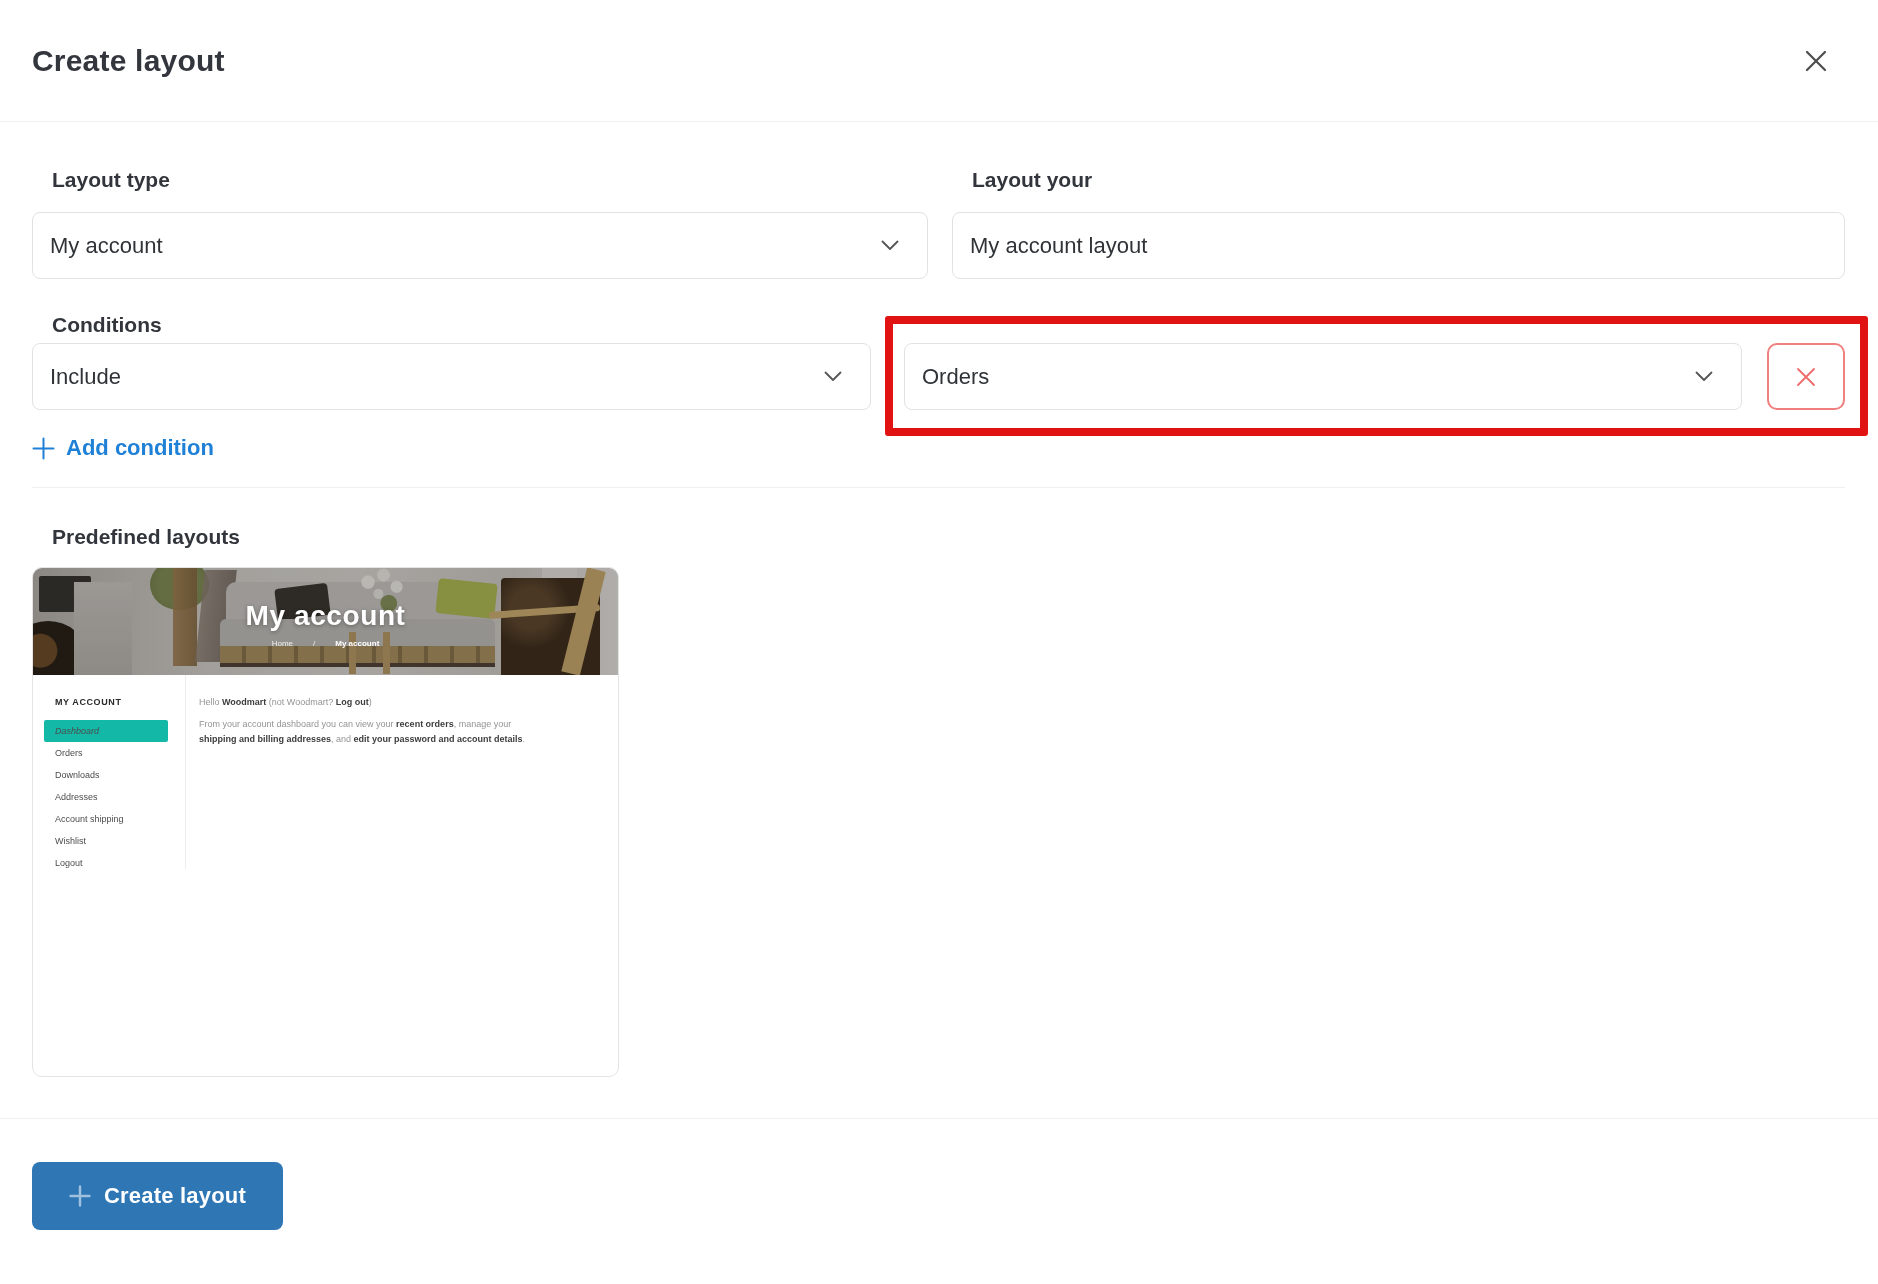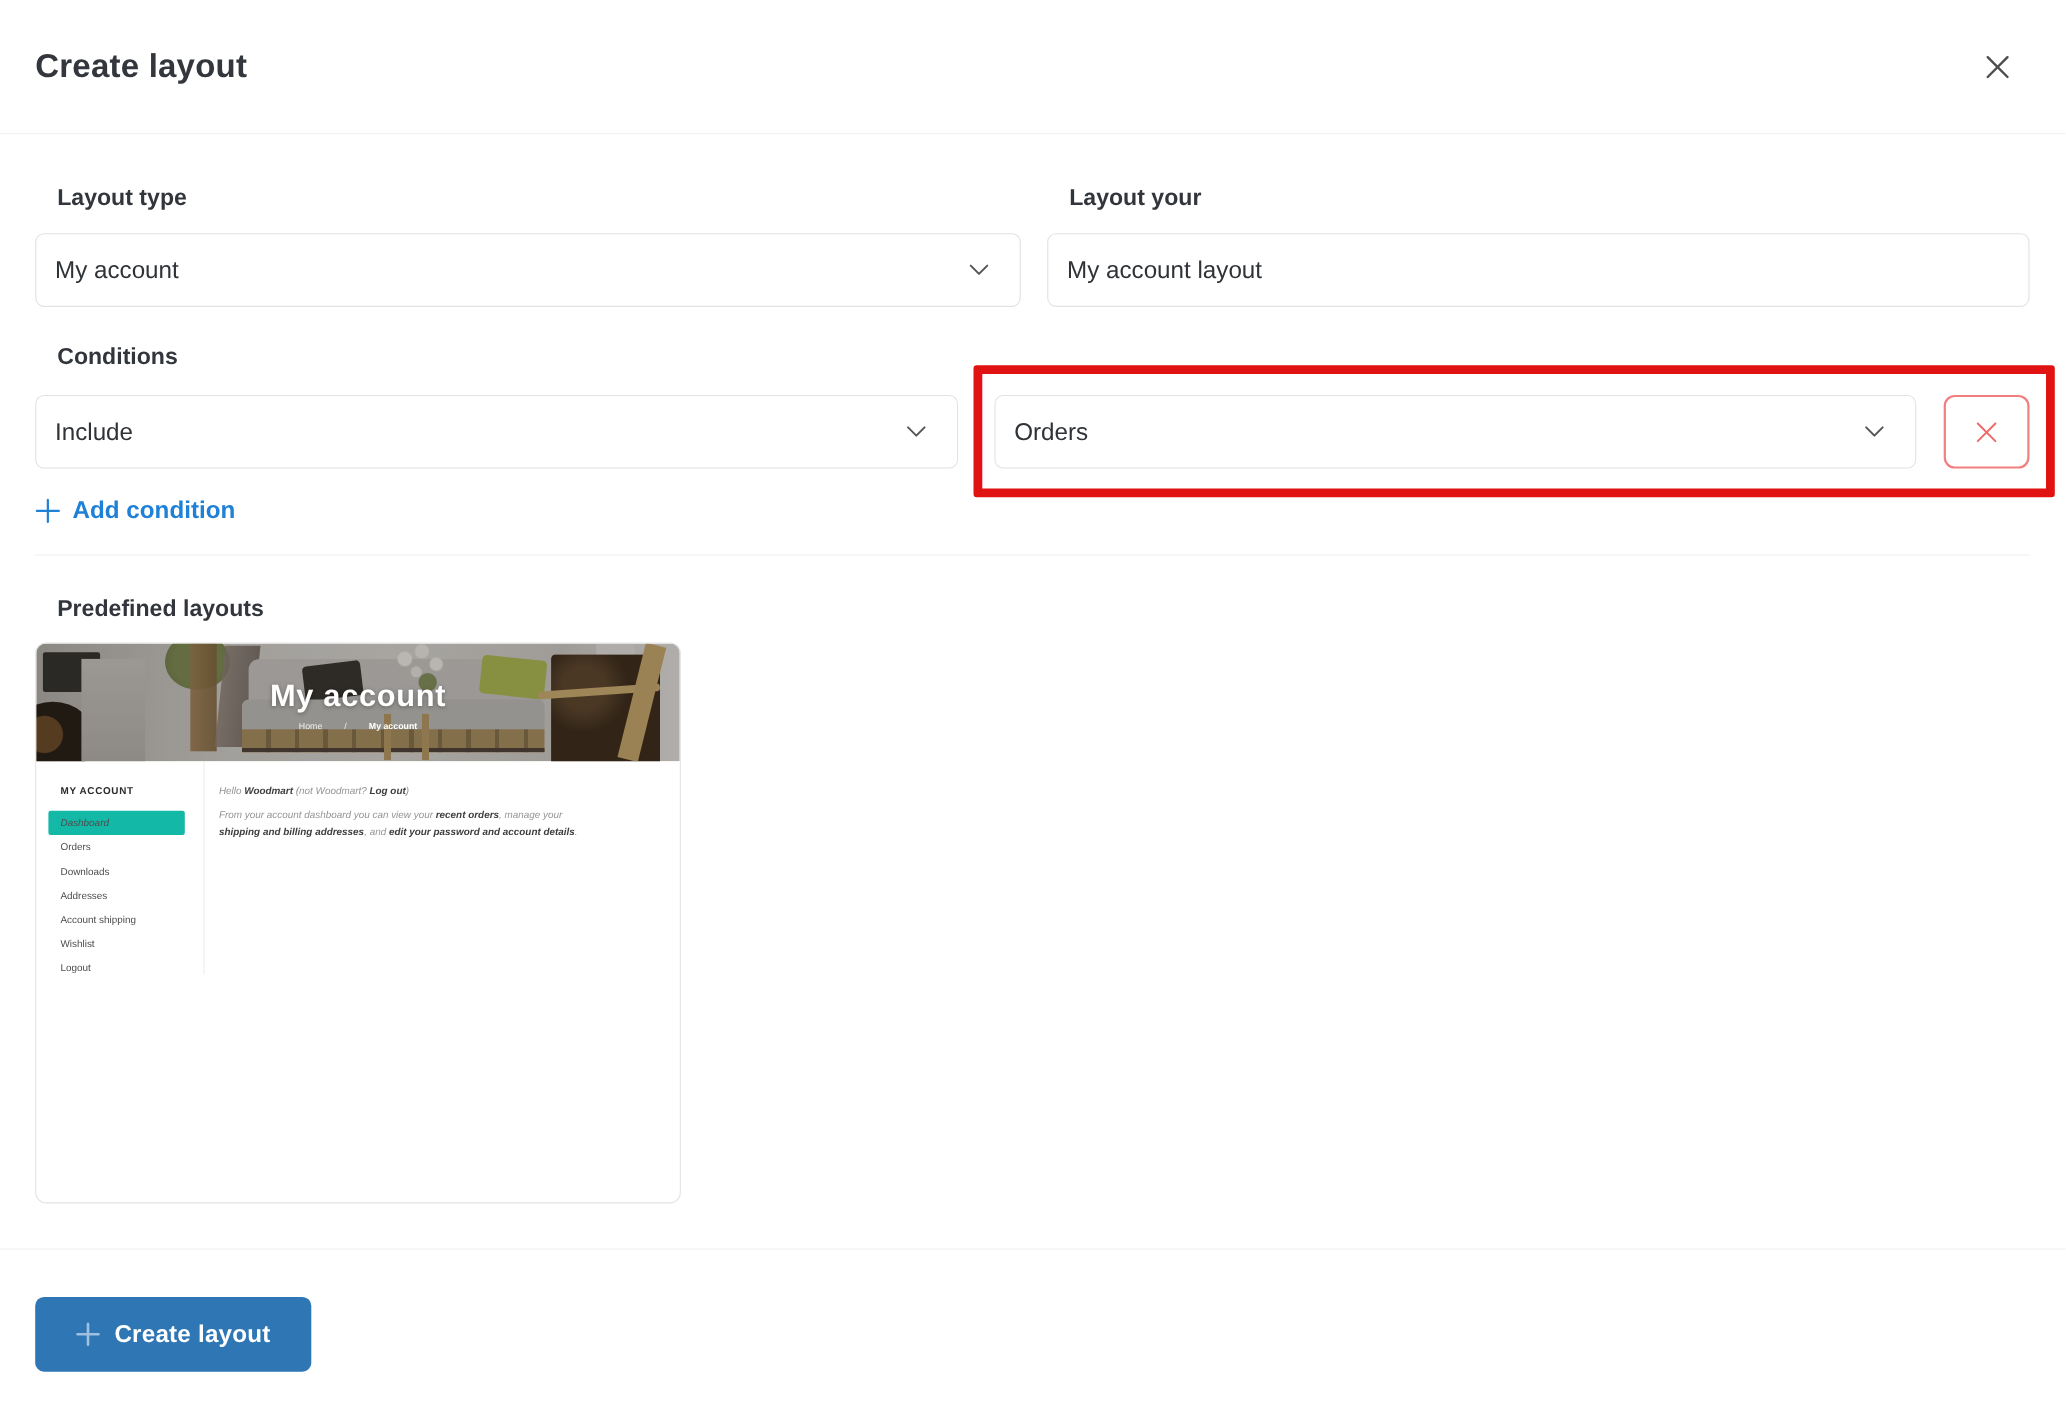--- a/index.html
+++ b/index.html
@@ -18,21 +18,21 @@
   .modal-main { padding: 0 33px 0 32px; }
   .form-grid { display: grid; grid-template-columns: 896px 1fr; column-gap: 24px; margin-top: 46px; }
   .field-label { font-size: 21px; font-weight: 600; color: #32363c; margin-bottom: 20px; margin-left: 20px; }
   .control { height: 67px; border: 1px solid #e2e2e2; border-radius: 8px; background: #fff;
     display: flex; align-items: center; justify-content: space-between;
     padding: 0 28px 0 17px; font-size: 22px; color: #2f3338; cursor: pointer; }
   .control .val { white-space: nowrap; }
   input.control { cursor: text; width: 100%; padding-right: 6px; }
 
   .conditions-label { margin-top: 34px; margin-bottom: 0; }
-  .cond-row { position: relative; display: flex; margin-top: 22px; }
+  .cond-row { position: relative; display: flex; margin-top: 6px; }
   .include-select { width: 839px; flex: none; }
   .orders-select { flex: 1; margin-left: 33px; }
   .delete-btn { width: 78px; height: 67px; flex: none; margin-left: 25px;
     border: 2px solid #f0807f; border-radius: 10px; background: #fff;
     display: flex; align-items: center; justify-content: center; cursor: pointer; }
   .annotation-box { position: absolute; left: 853px; top: -27px; width: 983px; height: 120px;
     border: 8px solid #e01212; border-radius: 3px; pointer-events: none; z-index: 5; }
 
   .add-condition { margin-top: 25px; display: inline-flex; align-items: center; gap: 11px;
     color: #1e80d6; font-size: 22px; font-weight: 600; background: none; border: none; cursor: pointer; }
@@ -83,21 +83,21 @@
   .mini-crumb b { color: #fff; }
 
   .mini-body { display: flex; height: 403px; align-items: flex-start; }
   .mini-sidebar { width: 153px; height: 194px; border-right: 1px solid #ededed;
     padding: 22px 0 0 11px; flex: none; }
   .mini-sb-title { font-size: 9px; font-weight: 700; color: #2a2a2a; letter-spacing: .6px;
     padding-left: 11px; margin-bottom: 13px; }
   .mini-item { width: 124px; height: 22px; display: flex; align-items: center;
     padding-left: 11px; font-size: 9px; color: #4c4c4c; border-radius: 2px; }
   .mini-item.active { background: #14b8a6; font-style: italic; }
-  .mini-content { padding: 22px 24px 0 13px; font-size: 9px; color: #949494; font-style: italic; }
+  .mini-content { padding: 22px 24px 0 13px; font-size: 9px; color: #949494; }
   .mini-greeting { margin-bottom: 10px; }
   .mini-greeting b, .mini-desc b { color: #3d3d3d; font-weight: 700; }
   .mini-desc { line-height: 15px; max-width: 348px; }
 
   
   .modal-footer { margin-top: 41px; border-top: 1px solid #f0f0f0; padding: 43px 0 0 32px; }
   .create-btn { width: 251px; height: 68px; background: #2e76b4; border: none; border-radius: 8px;
     color: #fff; font-size: 22px; font-weight: 700; display: inline-flex; align-items: center;
     justify-content: center; gap: 13px; cursor: pointer; letter-spacing: .2px; }
 </style>

